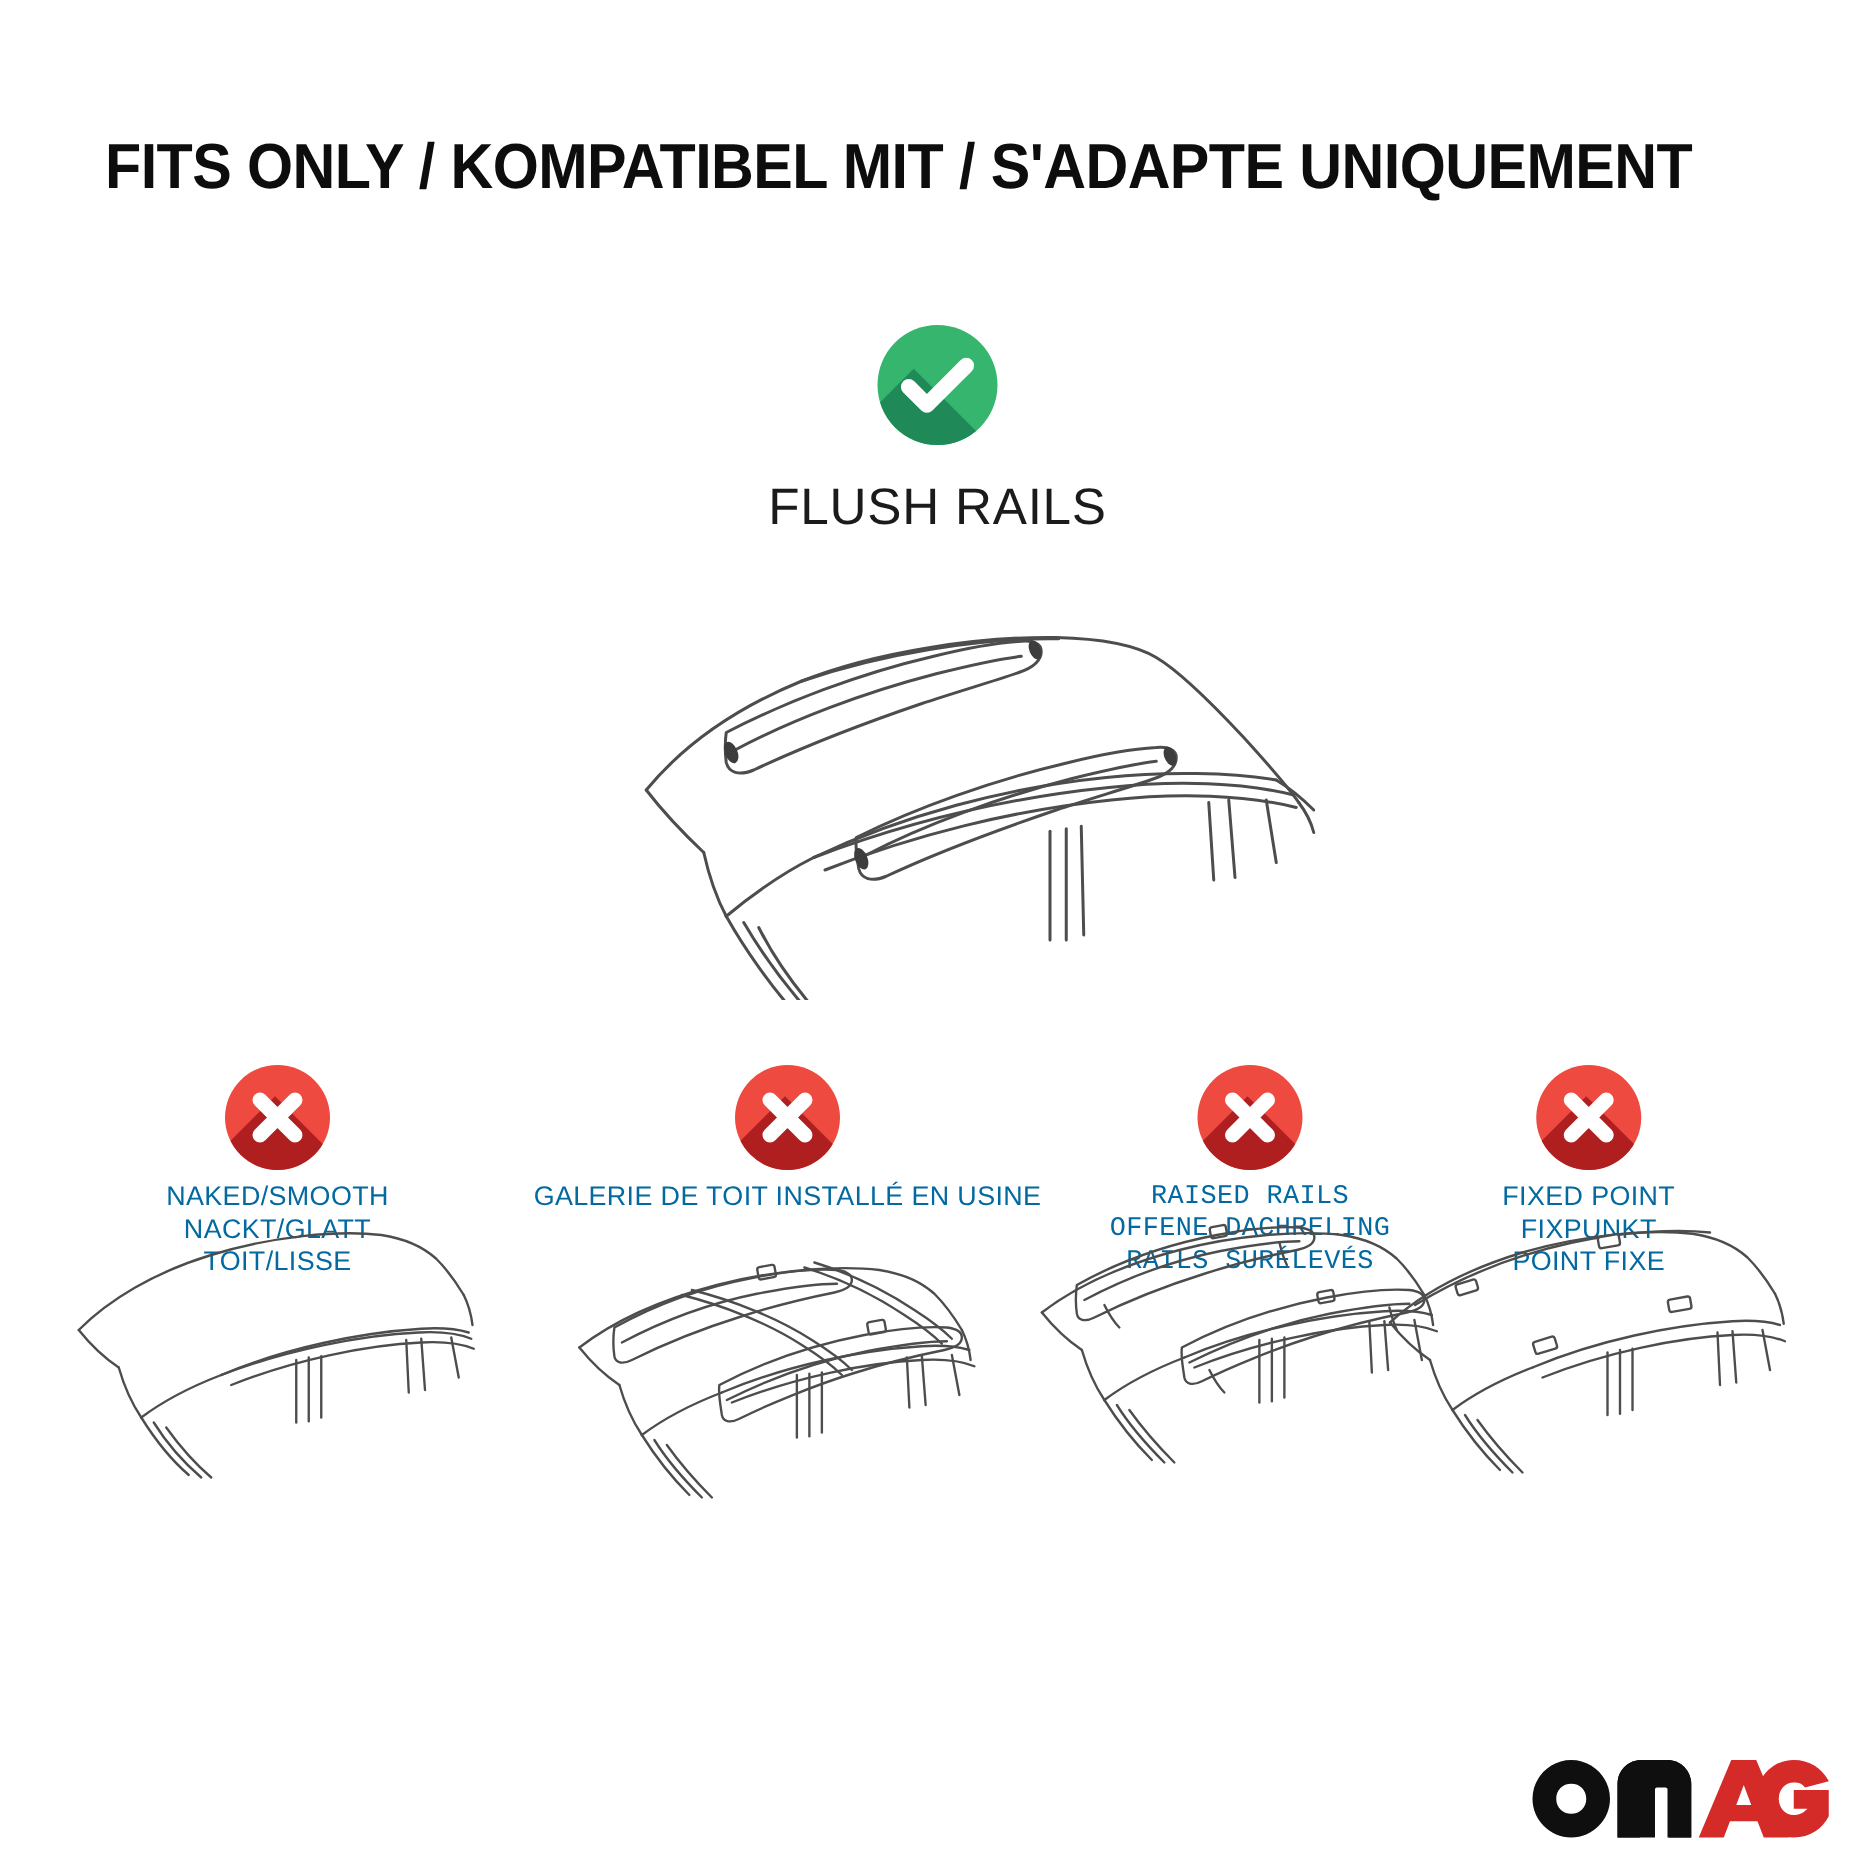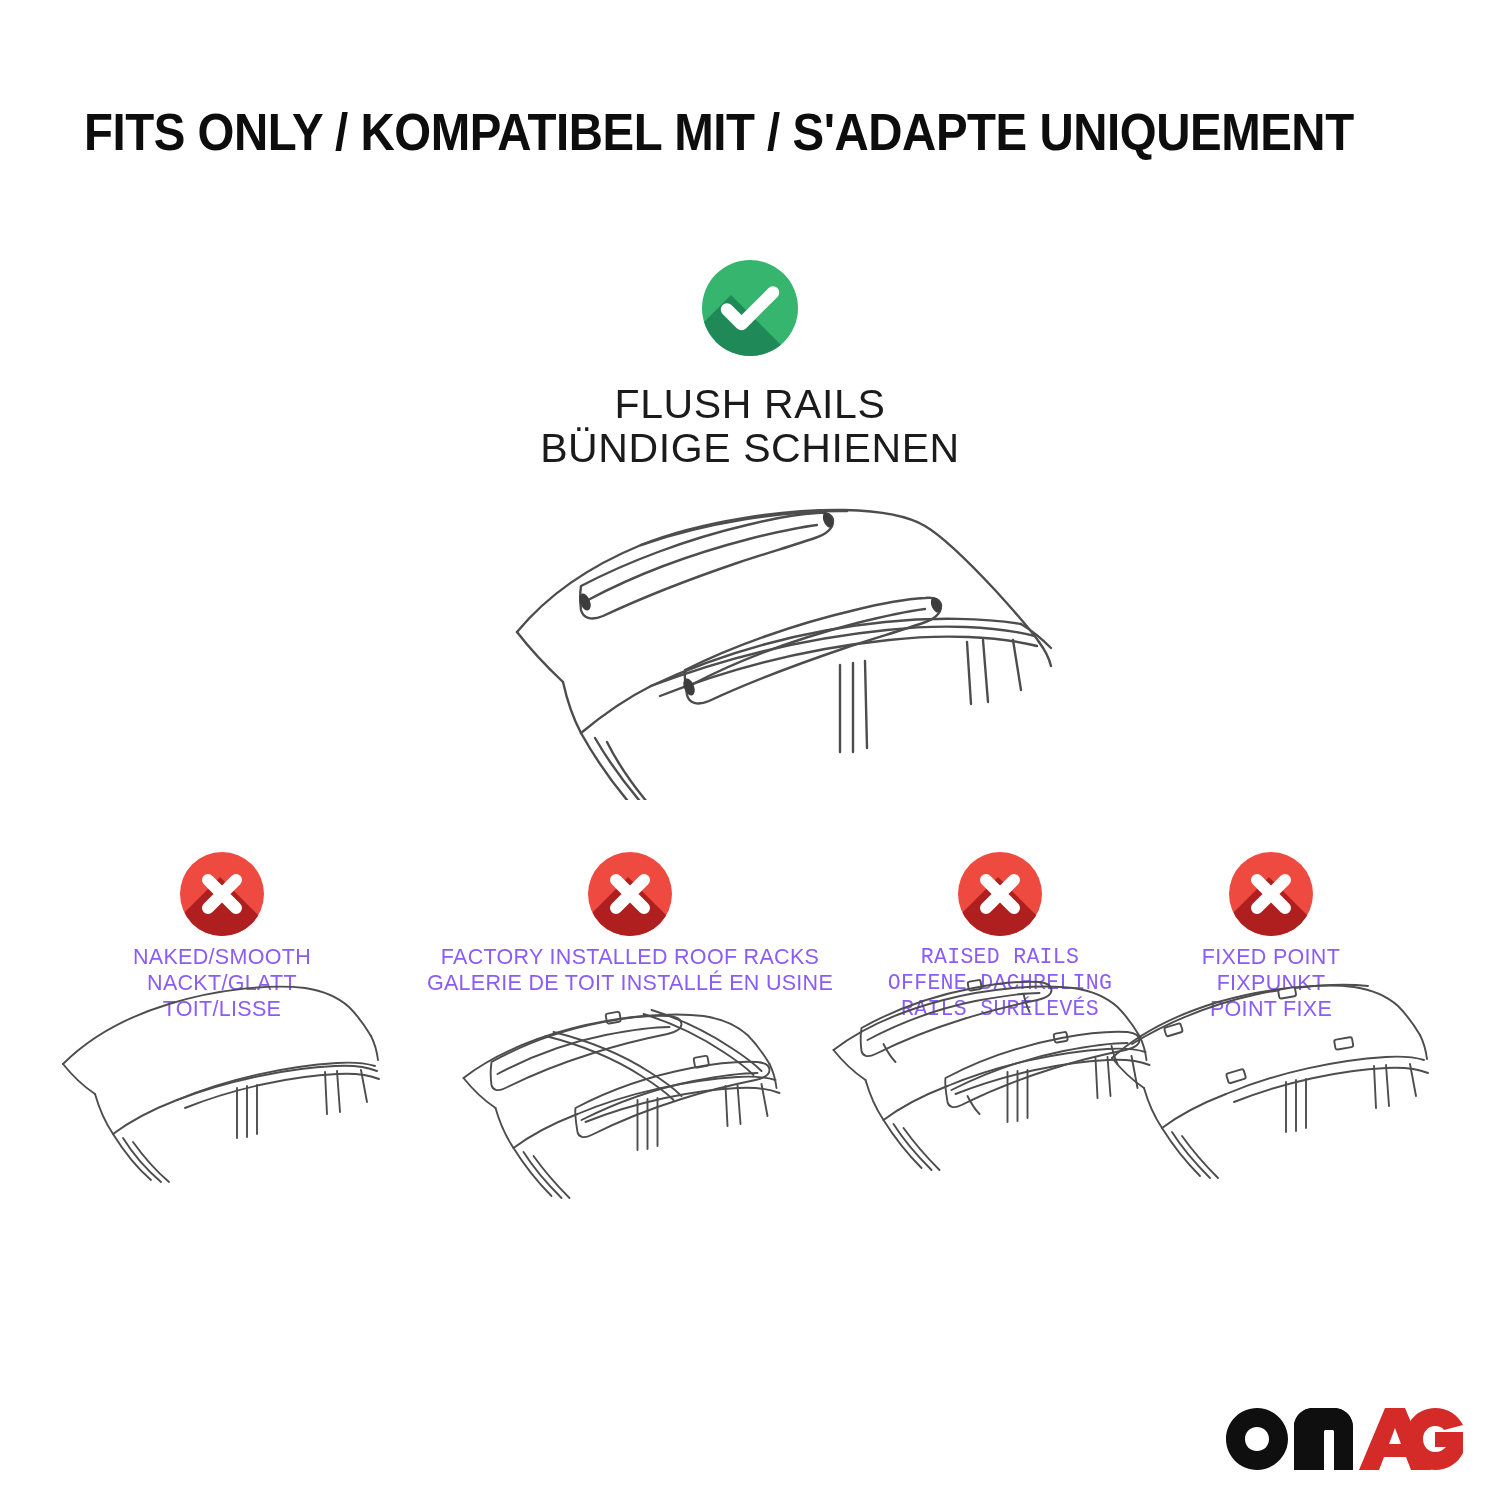--- a/index.html
+++ b/index.html
@@ -116,21 +116,21 @@
     position: absolute;
     top: 0;
     text-align: center;
   }
   .col-badge-wrap { height: 92px; }
   .col-label {
     font-size: 21.5px;
     line-height: 26px;
     font-weight: 400;
     letter-spacing: 0.3px;
-    color: #8b5cf6;
+    color: #0369a1;
     white-space: nowrap;
   }
   .col-illustration {
     position: absolute;
     left: 50%;
     transform: translateX(-50%);
   }
 
   #col-0 { left: 62px;   width: 320px; }
   #col-1 { left: 400px;  width: 460px; }
@@ -160,21 +160,20 @@
 
   <div class="icon-badge badge-green">
     <div class="longshadow"></div>
     <svg class="glyph" viewBox="0 0 96 96" xmlns="http://www.w3.org/2000/svg">
       <path d="M25 49.5 L39.5 64 L71 32.5" fill="none" stroke="#ffffff" stroke-width="12.5" stroke-linecap="round" stroke-linejoin="round"></path>
     </svg>
   </div>
 
   <div id="fits-caption">
     <div>FLUSH RAILS</div>
-    <div>BÜNDIGE SCHIENEN</div>
   </div>
 </div>
 
 <svg id="fits-illustration" viewBox="0 0 620 310" xmlns="http://www.w3.org/2000/svg">
   <g fill="none" stroke="#4d4d4d" stroke-width="2.4" stroke-linecap="round" stroke-linejoin="round">
 
     <path d="M62 142 C90 108 130 78 186 55 C246 31 330 19 390 20 C432 21 455 27 470 36
              C487 46 512 70 540 100 C560 122 576 140 584 152"></path>
     <path d="M62 142 C72 155 90 175 108 192"></path>
 
@@ -260,21 +259,20 @@
 
   <div class="col" id="col-1">
     <div class="col-badge-wrap">
       <div class="icon-badge badge-red">
         <div class="longshadow"></div>
         <svg class="glyph" viewBox="0 0 84 84" xmlns="http://www.w3.org/2000/svg">
           <path d="M28 28 L56 56 M56 28 L28 56" stroke="#ffffff" stroke-width="12" stroke-linecap="round" fill="none"></path>
         </svg>
       </div>
     </div>
-    <div class="col-label">FACTORY INSTALLED ROOF RACKS</div>
     <div class="col-label">GALERIE DE TOIT INSTALLÉ EN USINE</div>
 
     <svg class="col-illustration" width="345" height="215" viewBox="0 0 345 215" xmlns="http://www.w3.org/2000/svg">
       <g fill="none" stroke="#4d4d4d" stroke-width="1.9" stroke-linecap="round" stroke-linejoin="round">
 
         <path d="M6 78 C32 58 70 40 116 28 C162 16 214 12 246 16 C266 19 280 26 290 35 C298 43 306 54 312 64"></path>
         <path d="M6 78 C14 88 26 100 38 108"></path>
         <path d="M38 108 C42 122 48 136 56 148"></path>
         <path d="M56 148 C72 136 94 124 120 114"></path>
         <path d="M120 114 C172 92 232 80 280 77 C296 76 308 77 318 80"></path>

